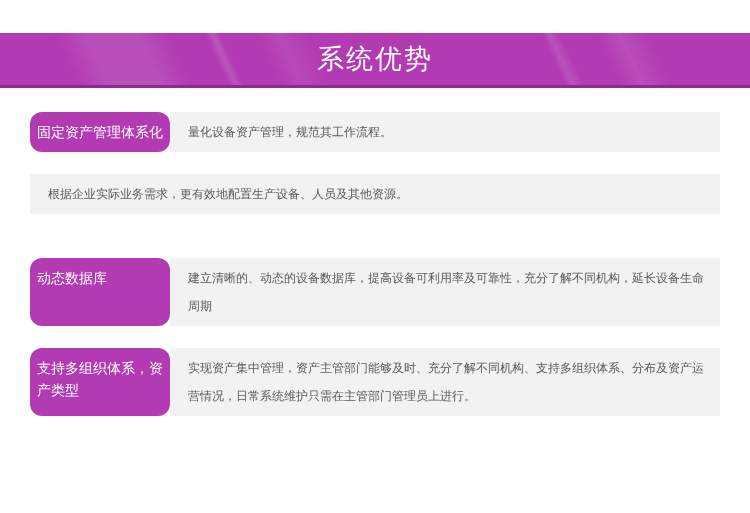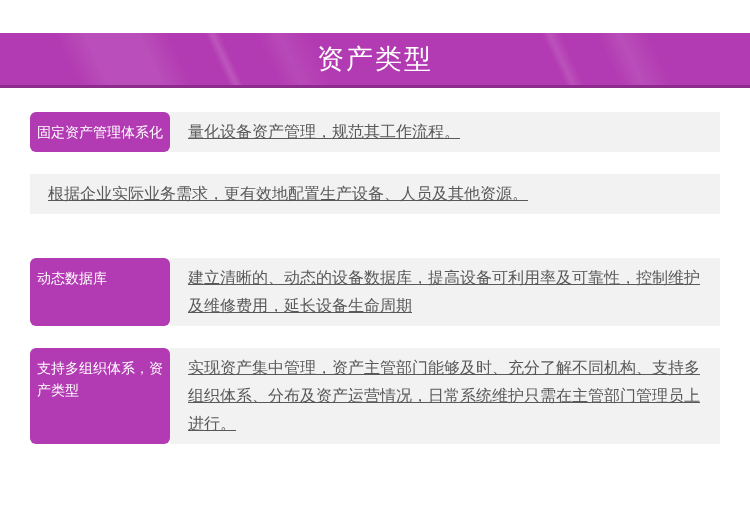--- a/index.html
+++ b/index.html
@@ -41,56 +41,55 @@
   .row {
     display: flex;
     align-items: stretch;
     margin-bottom: 22px;
   }
   .row-label {
     flex: 0 0 140px;
     width: 140px;
     box-sizing: border-box;
     background: var(--accent, #b23ab2);
-    border-radius: 6px;
+    border-radius: 12px;
     color: #ffffff;
     font-size: 14px;
     line-height: 22px;
     padding: 9px 6px 9px 7px;
   }
   .row-desc {
     flex: 1 1 auto;
     box-sizing: border-box;
     background: var(--strip-bg, #f2f2f2);
     color: var(--text-color, #595959);
-    font-size: 16px;
+    font-size: 12px;
     line-height: 28px;
     padding: 6px 10px 6px 18px;
     min-height: 40px;
-    text-decoration: underline;
   }
 </style>
 </head>
 <body>
 
 <div class="banner">
-  <div class="banner-title">资产类型</div>
+  <div class="banner-title">系统优势</div>
 </div>
 
 <div class="content">
   <div class="row">
     <div class="row-label">固定资产管理体系化</div>
     <div class="row-desc">量化设备资产管理，规范其工作流程。</div>
   </div>
   <div class="row">
     <div class="row-desc">根据企业实际业务需求，更有效地配置生产设备、人员及其他资源。</div>
   </div>
   <div class="row">
   </div>
   <div class="row">
     <div class="row-label">动态数据库</div>
-    <div class="row-desc">建立清晰的、动态的设备数据库，提高设备可利用率及可靠性，控制维护及维修费用，延长设备生命周期</div>
+    <div class="row-desc">建立清晰的、动态的设备数据库，提高设备可利用率及可靠性，充分了解不同机构，延长设备生命周期</div>
   </div>
   <div class="row">
     <div class="row-label">支持多组织体系，资产类型</div>
     <div class="row-desc">实现资产集中管理，资产主管部门能够及时、充分了解不同机构、支持多组织体系、分布及资产运营情况，日常系统维护只需在主管部门管理员上进行。</div>
   </div>
 </div>
 
 </body></html>

